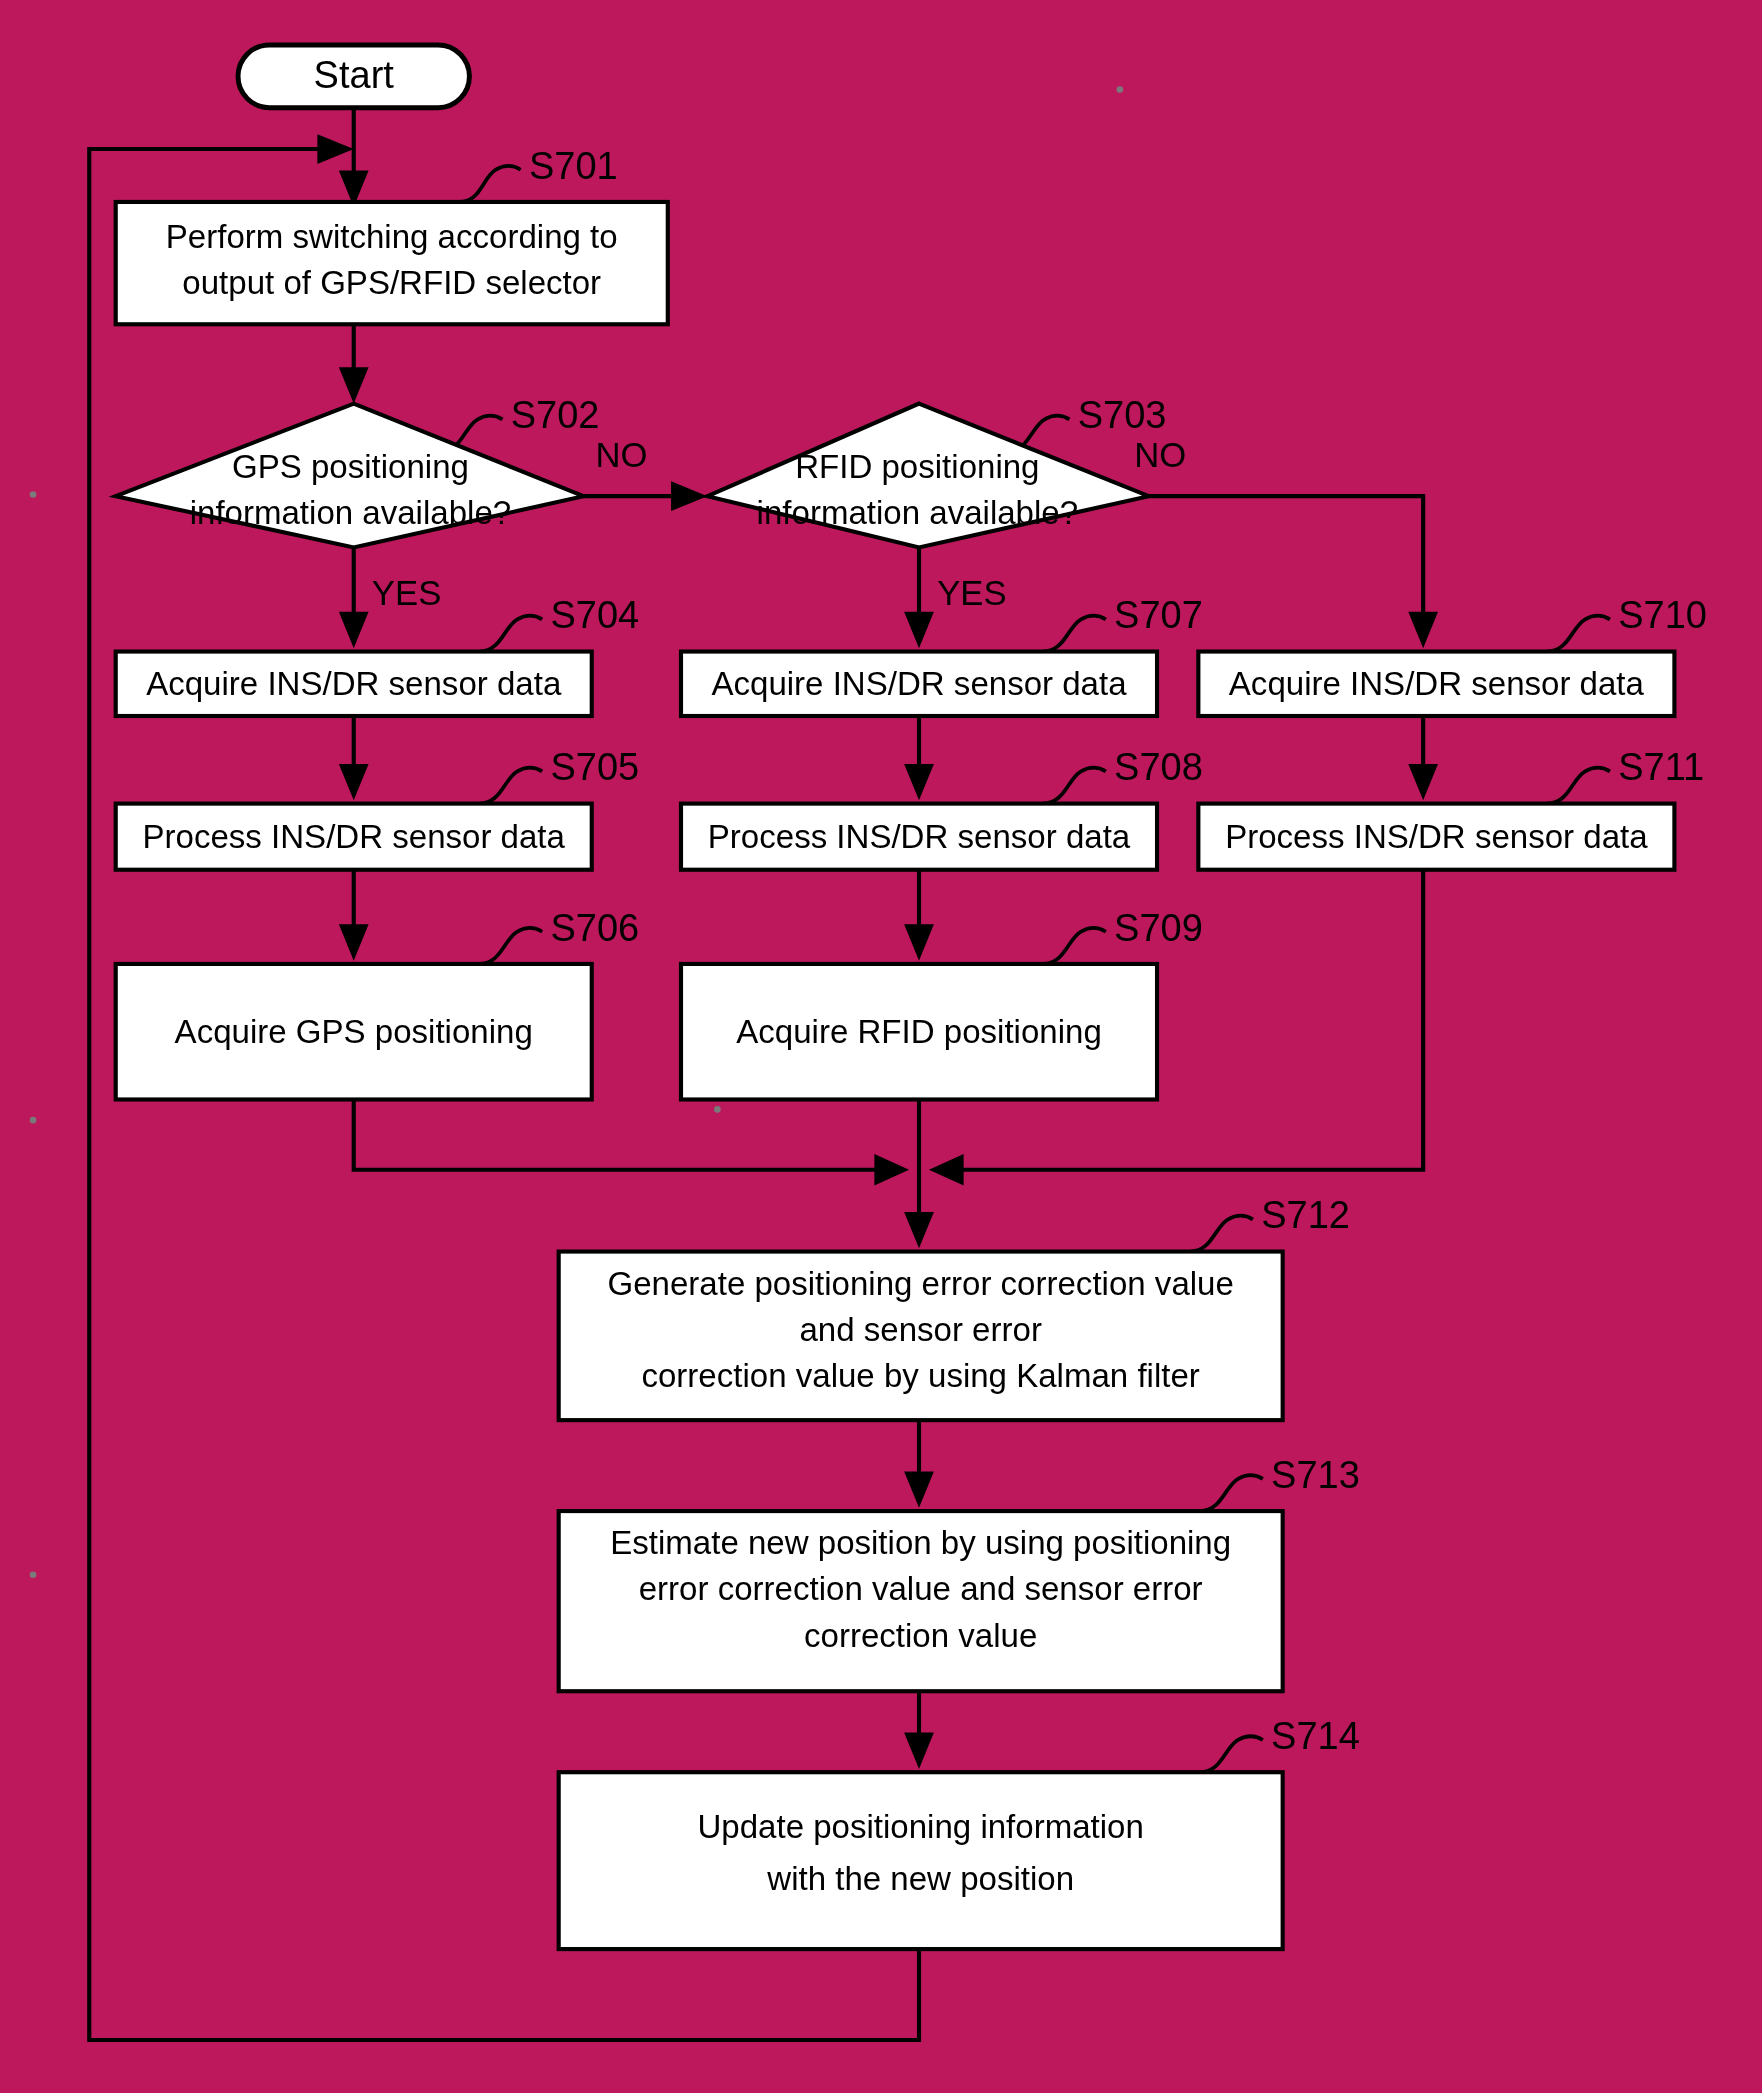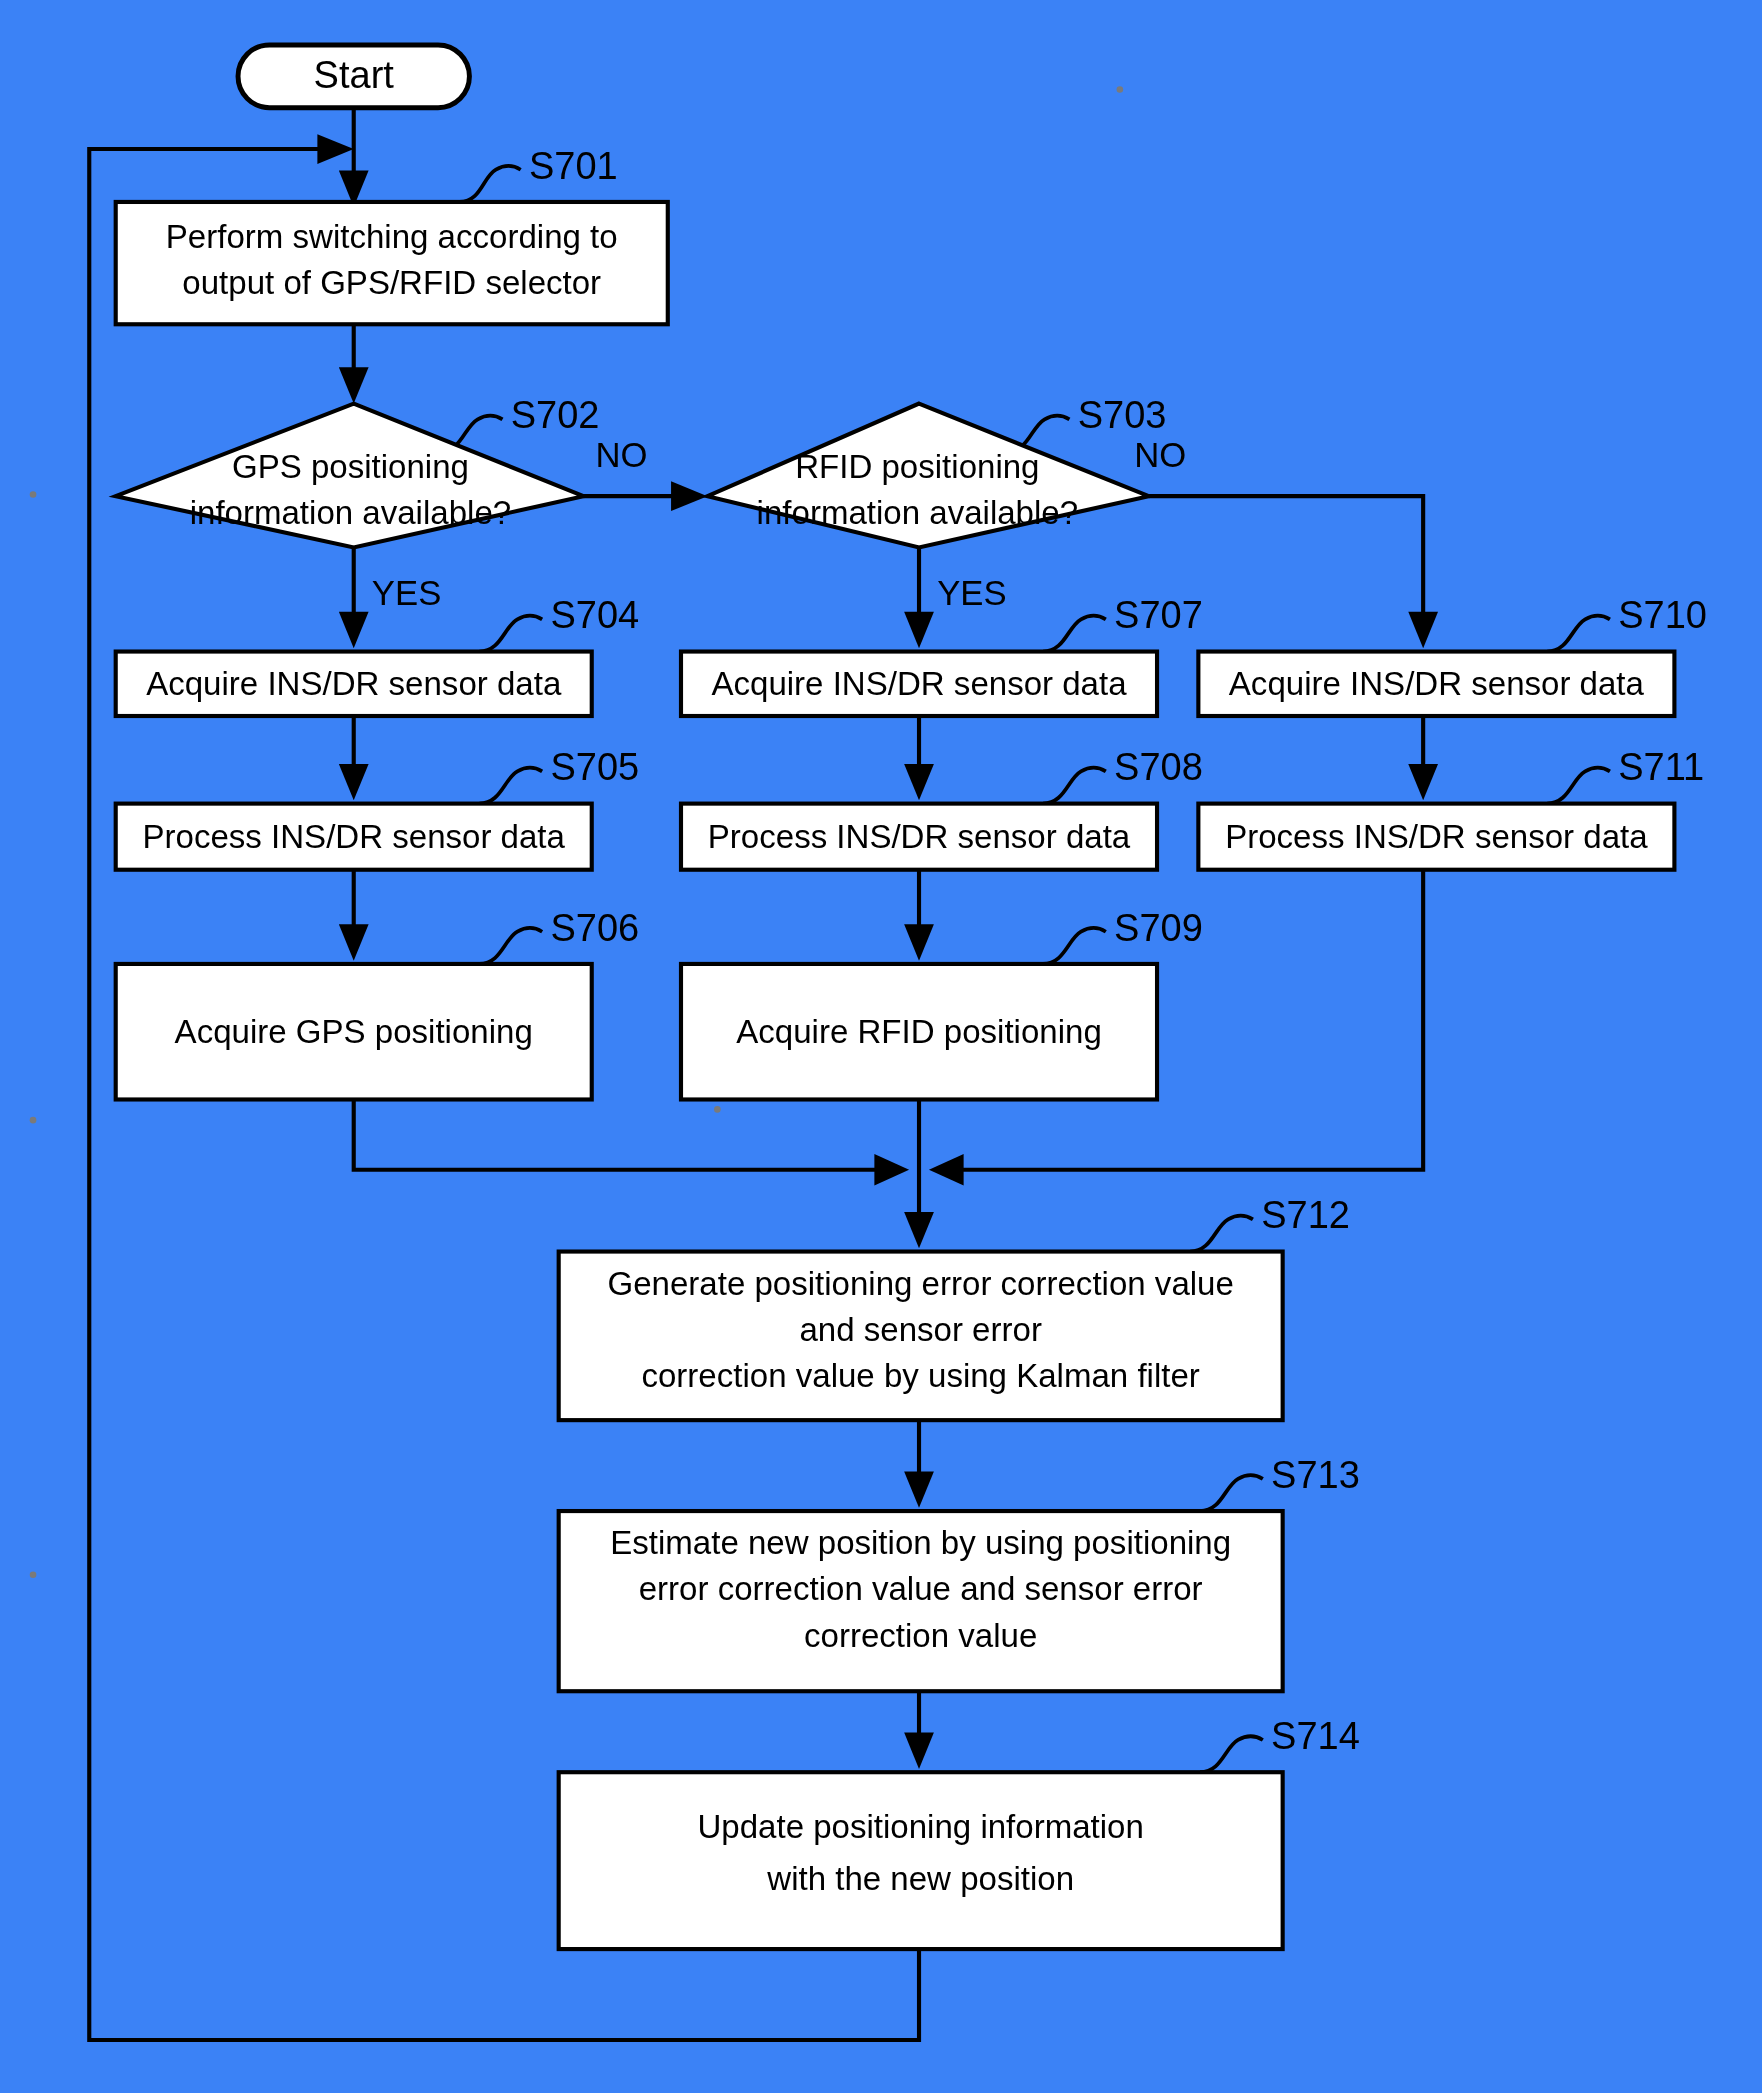--- a/index.html
+++ b/index.html
@@ -10,21 +10,21 @@
   body {
     width: 1762px;
     height: 2094px;
     font-family: "Liberation Sans", sans-serif;
     overflow: hidden;
   }
   #flow-root {
     position: relative;
     width: 1762px;
     height: 2094px;
-    background: #3b82f6;
+    background: #be185d;
   }
   svg#flow-svg {
     display: block;
     width: 1762px;
     height: 2094px;
   }
   .node-box {
     fill: #ffffff;
     stroke: #000000;
     stroke-width: 5;

